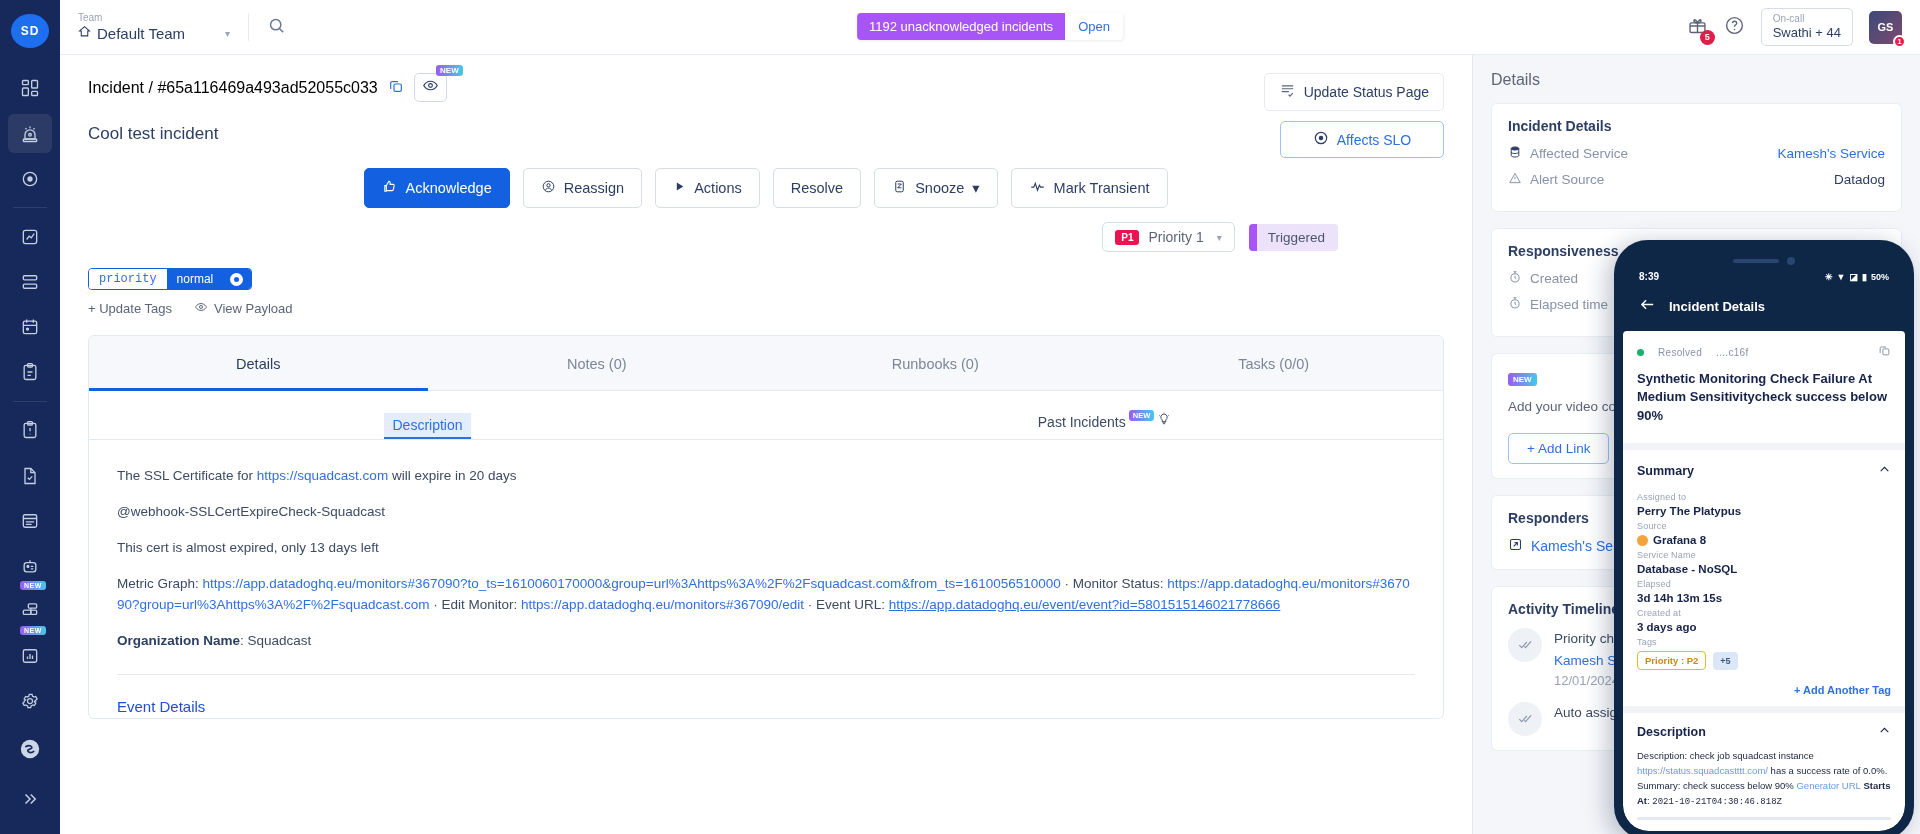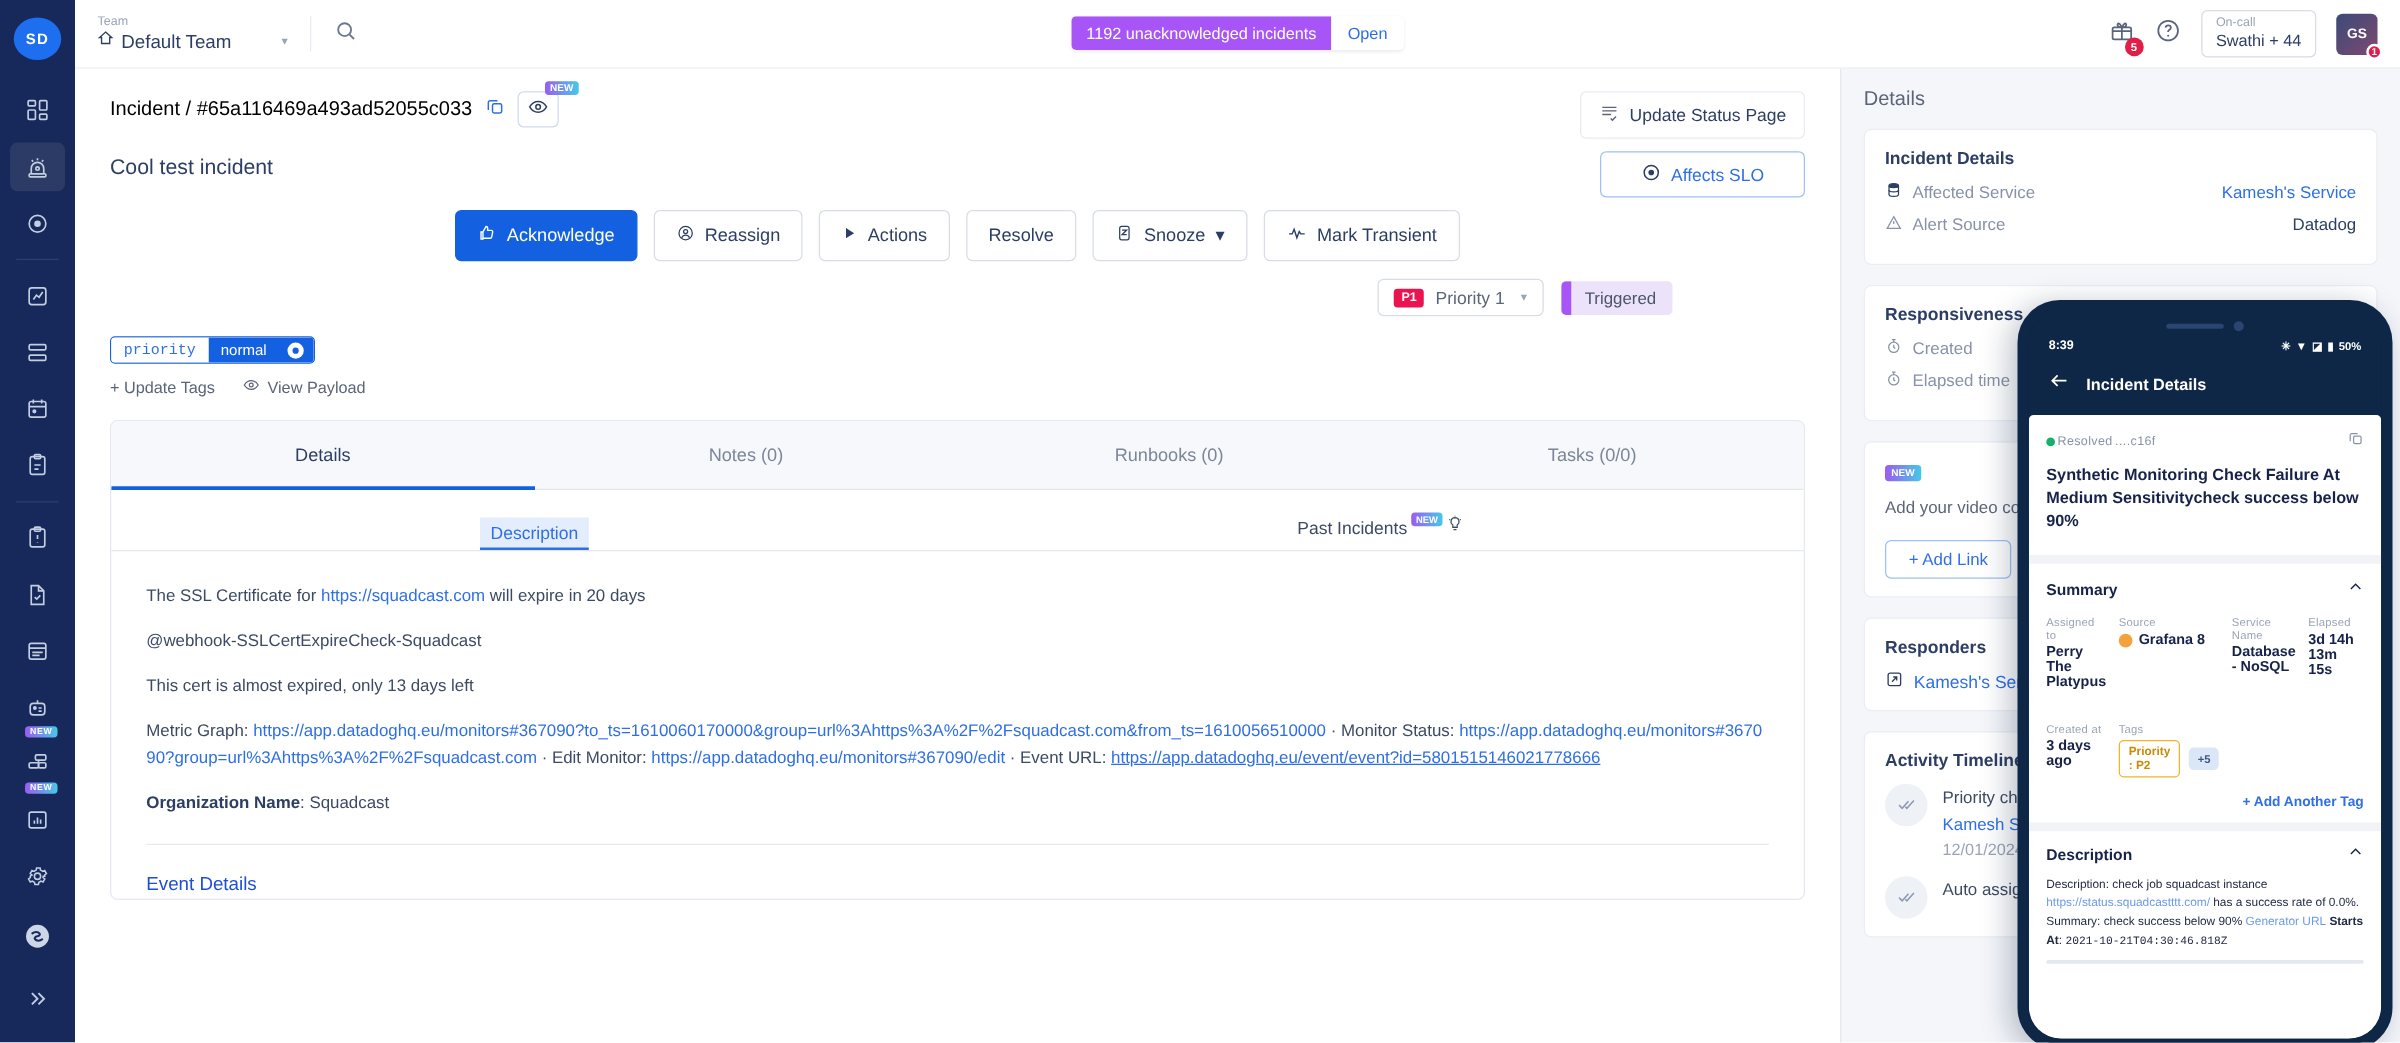--- a/index.html
+++ b/index.html
@@ -264,27 +264,27 @@
   .phone-status {
     display: flex; align-items: center; justify-content: space-between;
     padding: 22px 16px 6px 16px; color: #fff; font-size: 10px; font-weight: bold;
   }
   .phone-status-right { display: flex; align-items: center; gap: 4px; font-size: 9px; }
   .phone-nav { display: flex; align-items: center; gap: 13px; padding: 8px 16px 14px 16px; color: #fff; }
   .phone-nav-title { font-size: 13px; font-weight: bold; }
   .phone-sheet { background: #fff; border-radius: 4px 4px 0 0; height: 100%; padding: 0; }
   .ps-card { padding: 12px 14px 18px 14px; border-bottom: 7px solid #f1f3f7; }
   .ps-status-row { display: flex; align-items: center; justify-content: space-between; }
-  .ps-status-left { display: flex; align-items: center; gap: 2px; font-size: 10px; color: #8792a8; letter-spacing: .3px; }
+  .ps-status-left { display: flex; align-items: center; gap: 14px; font-size: 10px; color: #8792a8; letter-spacing: .3px; }
   .ps-dot { width: 7px; height: 7px; border-radius: 50%; background: #17b26a; }
   .ps-title { font-size: 13px; color: #16224a; font-weight: bold; line-height: 1.42; margin-top: 9px; }
   .ps-sec { padding: 12px 14px 10px 14px; }
   .ps-sec-head { display: flex; align-items: center; justify-content: space-between; }
   .ps-sec-title { font-size: 12.5px; font-weight: bold; color: #16224a; }
-  .ps-grid { display: grid; grid-template-columns: 1fr 1fr 1fr 1fr; gap: 26px 10px; margin-top: 12px; }
+  .ps-grid { display: grid; grid-template-columns: 1fr; gap: 4px 10px; margin-top: 12px; }
   .ps-lbl { font-size: 9px; color: #99a3b5; letter-spacing: .2px; }
   .ps-val { font-size: 11.5px; color: #16224a; font-weight: bold; margin-top: 3px; }
   .ps-val-row { display: flex; align-items: center; gap: 5px; }
   .graf { width: 11px; height: 11px; border-radius: 50%; background: #f2a33c; display:inline-block; }
   .ps-tagrow { display: flex; align-items: center; gap: 7px; margin-top: 4px; }
   .ps-tag { border: 1px solid #f0b429; color: #c98a05; font-size: 9.5px; font-weight: bold; padding: 3px 7px; border-radius: 4px; }
   .ps-tag-more { background: #dbe7f6; color: #3c5880; font-size: 9px; font-weight: bold; padding: 4px 7px; border-radius: 4px; }
   .ps-addtag { text-align: right; color: #2f6fe4; font-size: 11px; font-weight: bold; margin-top: 14px; }
   .ps-desc { padding: 10px 14px 12px 14px; border-top: 7px solid #f1f3f7; }
   .ps-desc-text { font-size: 9.5px; color: #222b45; line-height: 1.55; margin-top: 8px; }

